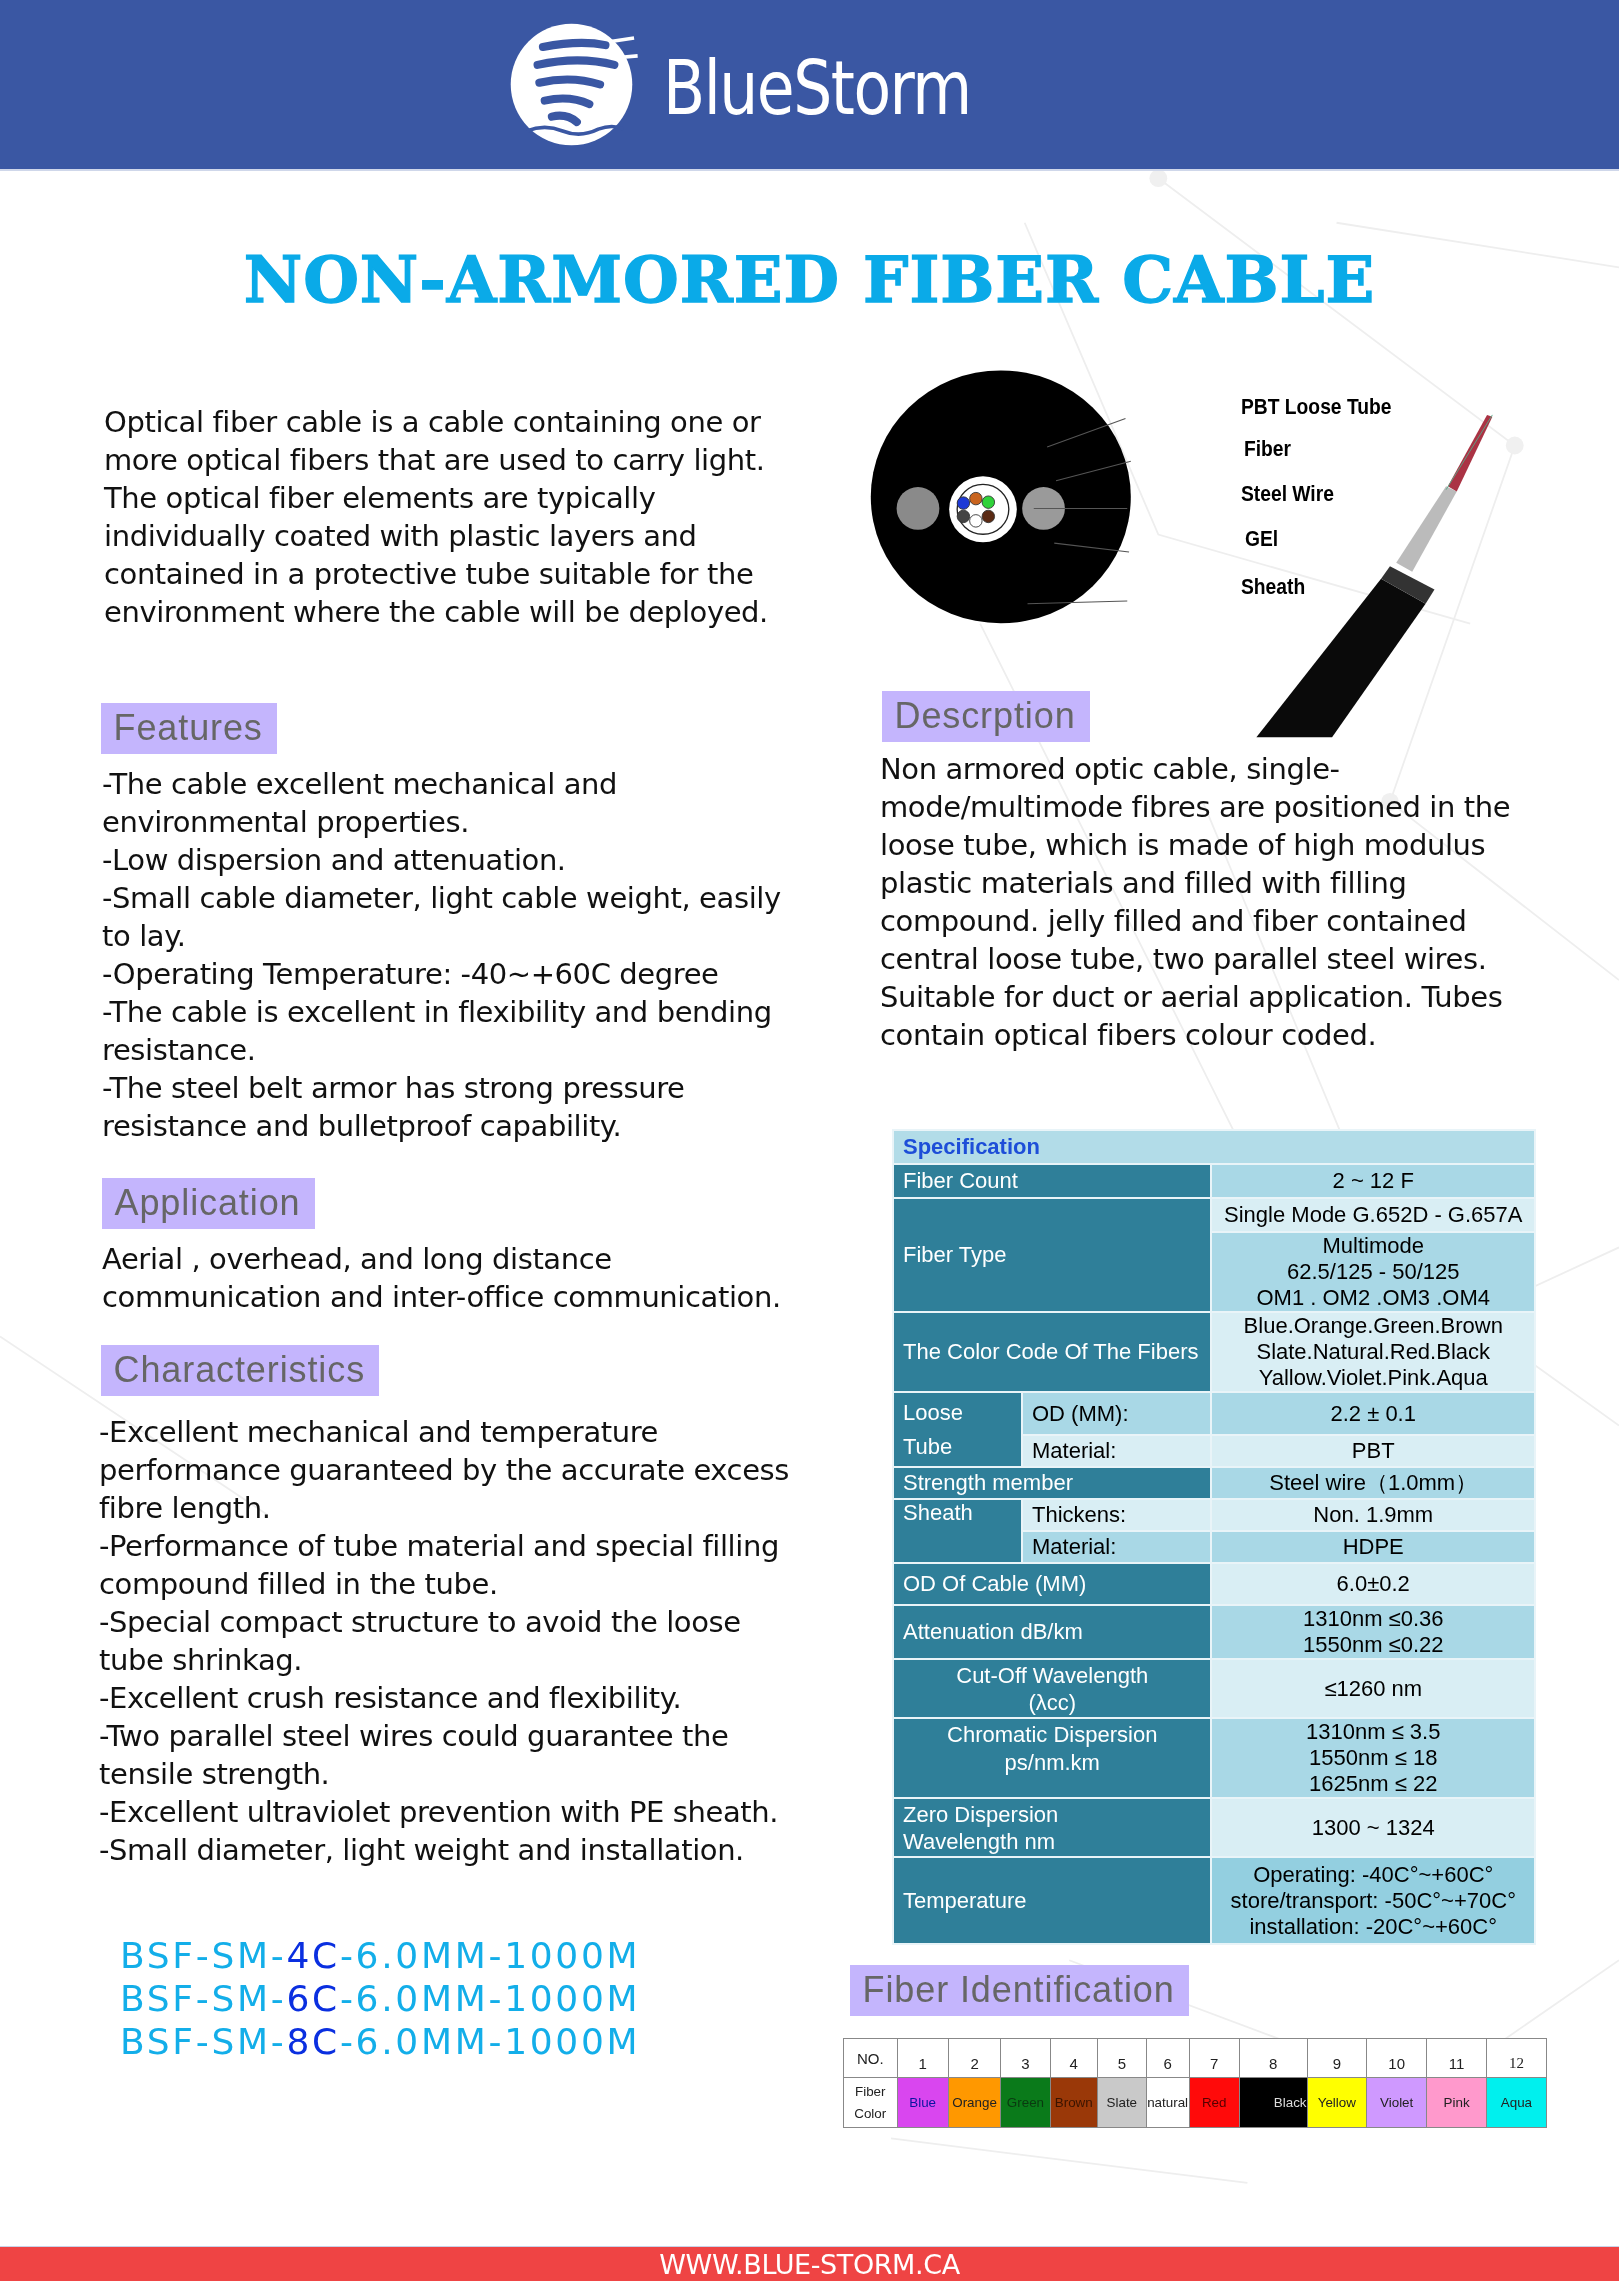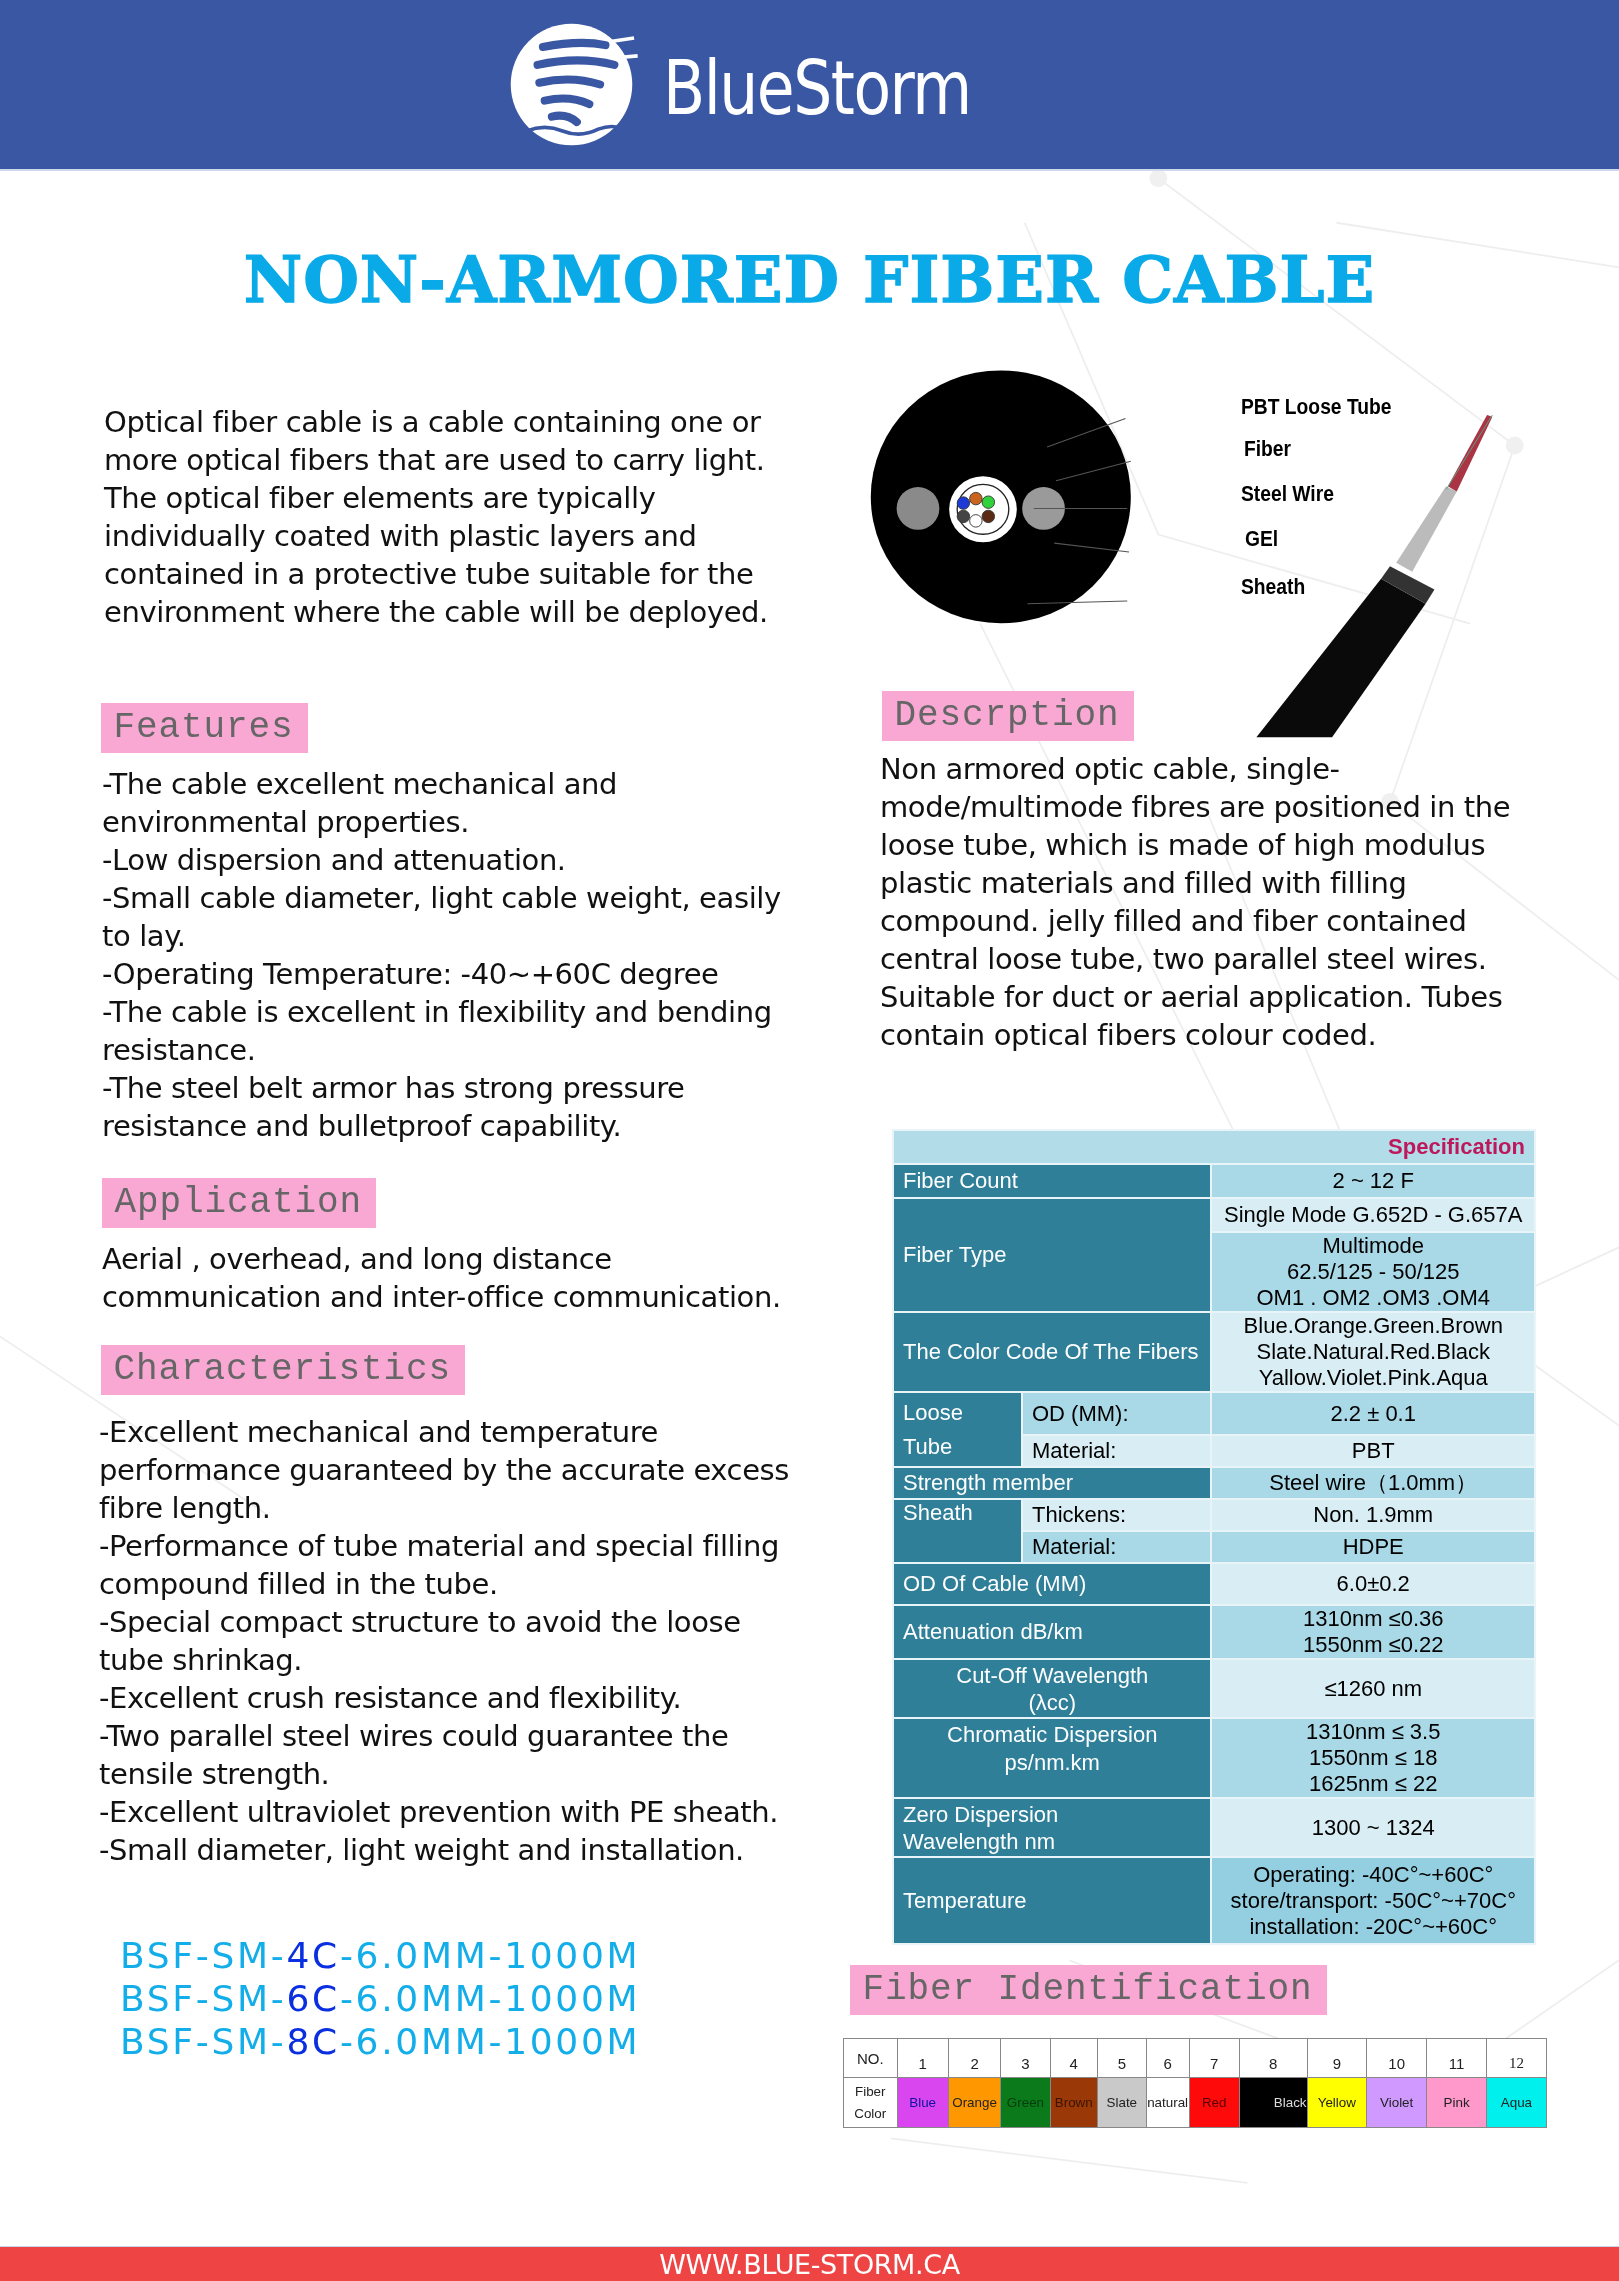--- a/index.html
+++ b/index.html
@@ -37,23 +37,23 @@
     font-size: 64px; color: #0aaae8; letter-spacing: 0.9px;
     -webkit-text-stroke: 1.3px #0aaae8;
   }
 
   .body-text {
     font-family: "DejaVu Sans", sans-serif;
     font-size: 29px; line-height: 38px; color: #111;
     letter-spacing: -0.4px;
   }
   .section-chip {
-    position: absolute; background: #f9a8d4;
+    position: absolute; background: #c4b5fd;
     padding: 3.6px 14.3px 5.3px 12.5px;
-    font-family: Liberation Mono, monospace;
+    font-family: Liberation Sans, sans-serif;
     font-size: 36px; color: #666; letter-spacing: 0.9px;
     transform-origin: left top;
   }
 
   .intro { position: absolute; left: 104px; top: 403px; width: 677px; }
   .features-chip { left: 101px; top: 703px; }
   .features { position: absolute; left: 102px; top: 765px; width: 704px; }
   .application-chip { left: 102px; top: 1178px; }
   .application { position: absolute; left: 102px; top: 1240px; width: 713px; }
   .characteristics-chip { left: 101px; top: 1345px; }
@@ -77,21 +77,21 @@
   .desc-chip { left: 882px; top: 691px; }
   .description { position: absolute; left: 880px; top: 750px; width: 677px; }
 
   
   .spec {
     position: absolute; left: 892px; top: 1129px; width: 644px;
     border-collapse: collapse;
     font-family: "Liberation Sans", sans-serif; font-size: 22px;
   }
   .spec td { border: 2.7px solid #e9f4f8; padding: 0 9px; }
-  .spec .hdr { background: #b2dce8; color: #be185d; font-weight: bold; text-align: right; height: 34px; }
+  .spec .hdr { background: #b2dce8; color: #1d4ed8; font-weight: bold; text-align: left; height: 34px; }
   .spec .k { background: #2f7f99; color: #fff; text-align: left; }
   .spec .kc { background: #2f7f99; color: #fff; text-align: center; }
   .spec .sk { background: #a9d8e6; color: #000; text-align: left; }
   .spec .sk2 { background: #d9eef4; color: #000; text-align: left; }
   .spec .v1 { background: #a9d8e6; color: #000; text-align: center; line-height: 26px; }
   .spec .v2 { background: #d9eef4; color: #000; text-align: center; line-height: 26px; }
   .spec .v3 { background: #93cfe0; color: #000; text-align: center; line-height: 26px; }
 
   .fiber-chip { left: 850px; top: 1965px; font-size: 36px; }
   .fiber-table {

